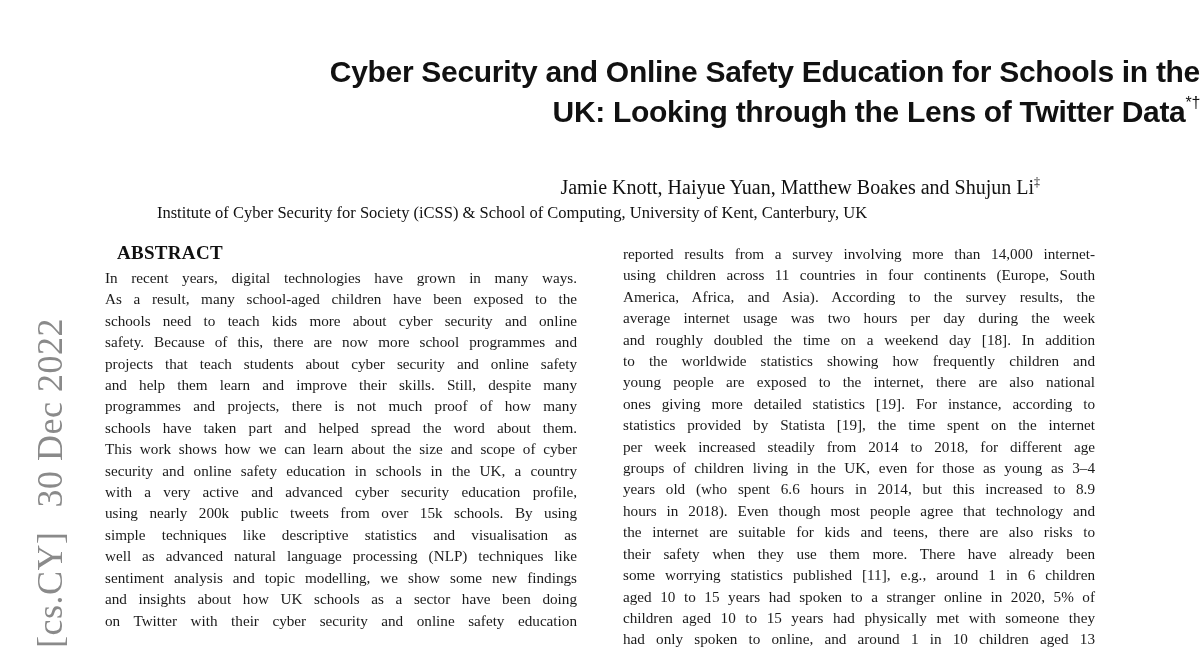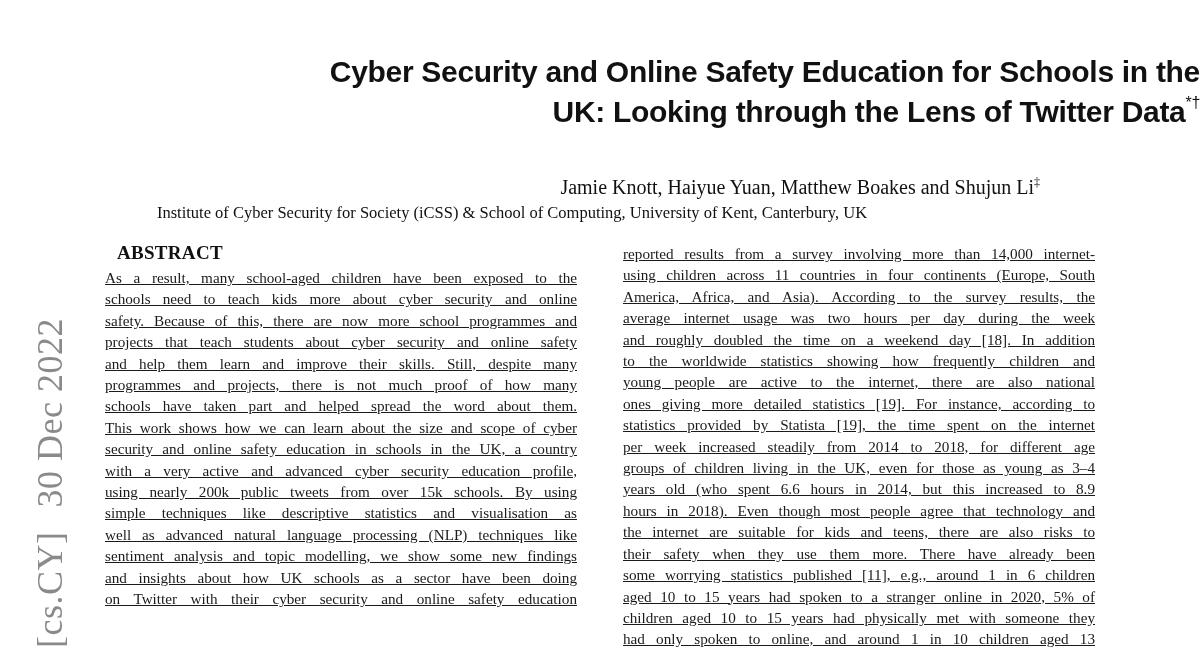--- a/index.html
+++ b/index.html
@@ -37,39 +37,40 @@
     position: absolute; width: 472px;
     font-size: 15.2px; line-height: 21.4px; text-align: justify;
     color: #1a1a1a;
   }
   .col-left { left: 105px; top: 241px; }
   .col-right { left: 623px; top: 243px; }
   .section-heading {
     font-weight: bold; font-size: 19px; line-height: 24px; margin: 0 0 2px 12px;
     letter-spacing: 0.3px; color: #111;
   }
-  .line { display: block; white-space: nowrap; text-align-last: justify; text-decoration: underline; }
+  .line { display: block; white-space: nowrap; text-align-last: justify; }
 </style>
 </head>
 <body>
 
 <div class="title">
   <div>Cyber Security and Online Safety Education for Schools in the</div>
   <div><span>UK: Looking through the Lens of Twitter Data</span><sup>*†</sup></div>
 </div>
 
 <div class="authors"><span>Jamie Knott, Haiyue Yuan, Matthew Boakes and Shujun Li</span><sup>‡</sup></div>
 
 <div class="affil">Institute of Cyber Security for Society (iCSS) &amp; School of Computing, University of Kent, Canterbury, UK</div>
 
 <div class="sidebar-stamp"><span>[cs.CY]</span><span class="gap"></span><span>30 Dec 2022</span></div>
 
 <div class="col col-left">
   <div class="section-heading">ABSTRACT</div>
   <div>
+    <span class="line">In recent years, digital technologies have grown in many ways.</span>
     <span class="line">As a result, many school-aged children have been exposed to the</span>
     <span class="line">schools need to teach kids more about cyber security and online</span>
     <span class="line">safety. Because of this, there are now more school programmes and</span>
     <span class="line">projects that teach students about cyber security and online safety</span>
     <span class="line">and help them learn and improve their skills. Still, despite many</span>
     <span class="line">programmes and projects, there is not much proof of how many</span>
     <span class="line">schools have taken part and helped spread the word about them.</span>
     <span class="line">This work shows how we can learn about the size and scope of cyber</span>
     <span class="line">security and online safety education in schools in the UK, a country</span>
     <span class="line">with a very active and advanced cyber security education profile,</span>
@@ -82,21 +83,21 @@
   </div>
 </div>
 
 <div class="col col-right">
   <span class="line">reported results from a survey involving more than 14,000 internet-</span>
   <span class="line">using children across 11 countries in four continents (Europe, South</span>
   <span class="line">America, Africa, and Asia). According to the survey results, the</span>
   <span class="line">average internet usage was two hours per day during the week</span>
   <span class="line">and roughly doubled the time on a weekend day [18]. In addition</span>
   <span class="line">to the worldwide statistics showing how frequently children and</span>
-  <span class="line">young people are active to the internet, there are also national</span>
+  <span class="line">young people are exposed to the internet, there are also national</span>
   <span class="line">ones giving more detailed statistics [19]. For instance, according to</span>
   <span class="line">statistics provided by Statista [19], the time spent on the internet</span>
   <span class="line">per week increased steadily from 2014 to 2018, for different age</span>
   <span class="line">groups of children living in the UK, even for those as young as 3–4</span>
   <span class="line">years old (who spent 6.6 hours in 2014, but this increased to 8.9</span>
   <span class="line">hours in 2018). Even though most people agree that technology and</span>
   <span class="line">the internet are suitable for kids and teens, there are also risks to</span>
   <span class="line">their safety when they use them more. There have already been</span>
   <span class="line">some worrying statistics published [11], e.g., around 1 in 6 children</span>
   <span class="line">aged 10 to 15 years had spoken to a stranger online in 2020, 5% of</span>

